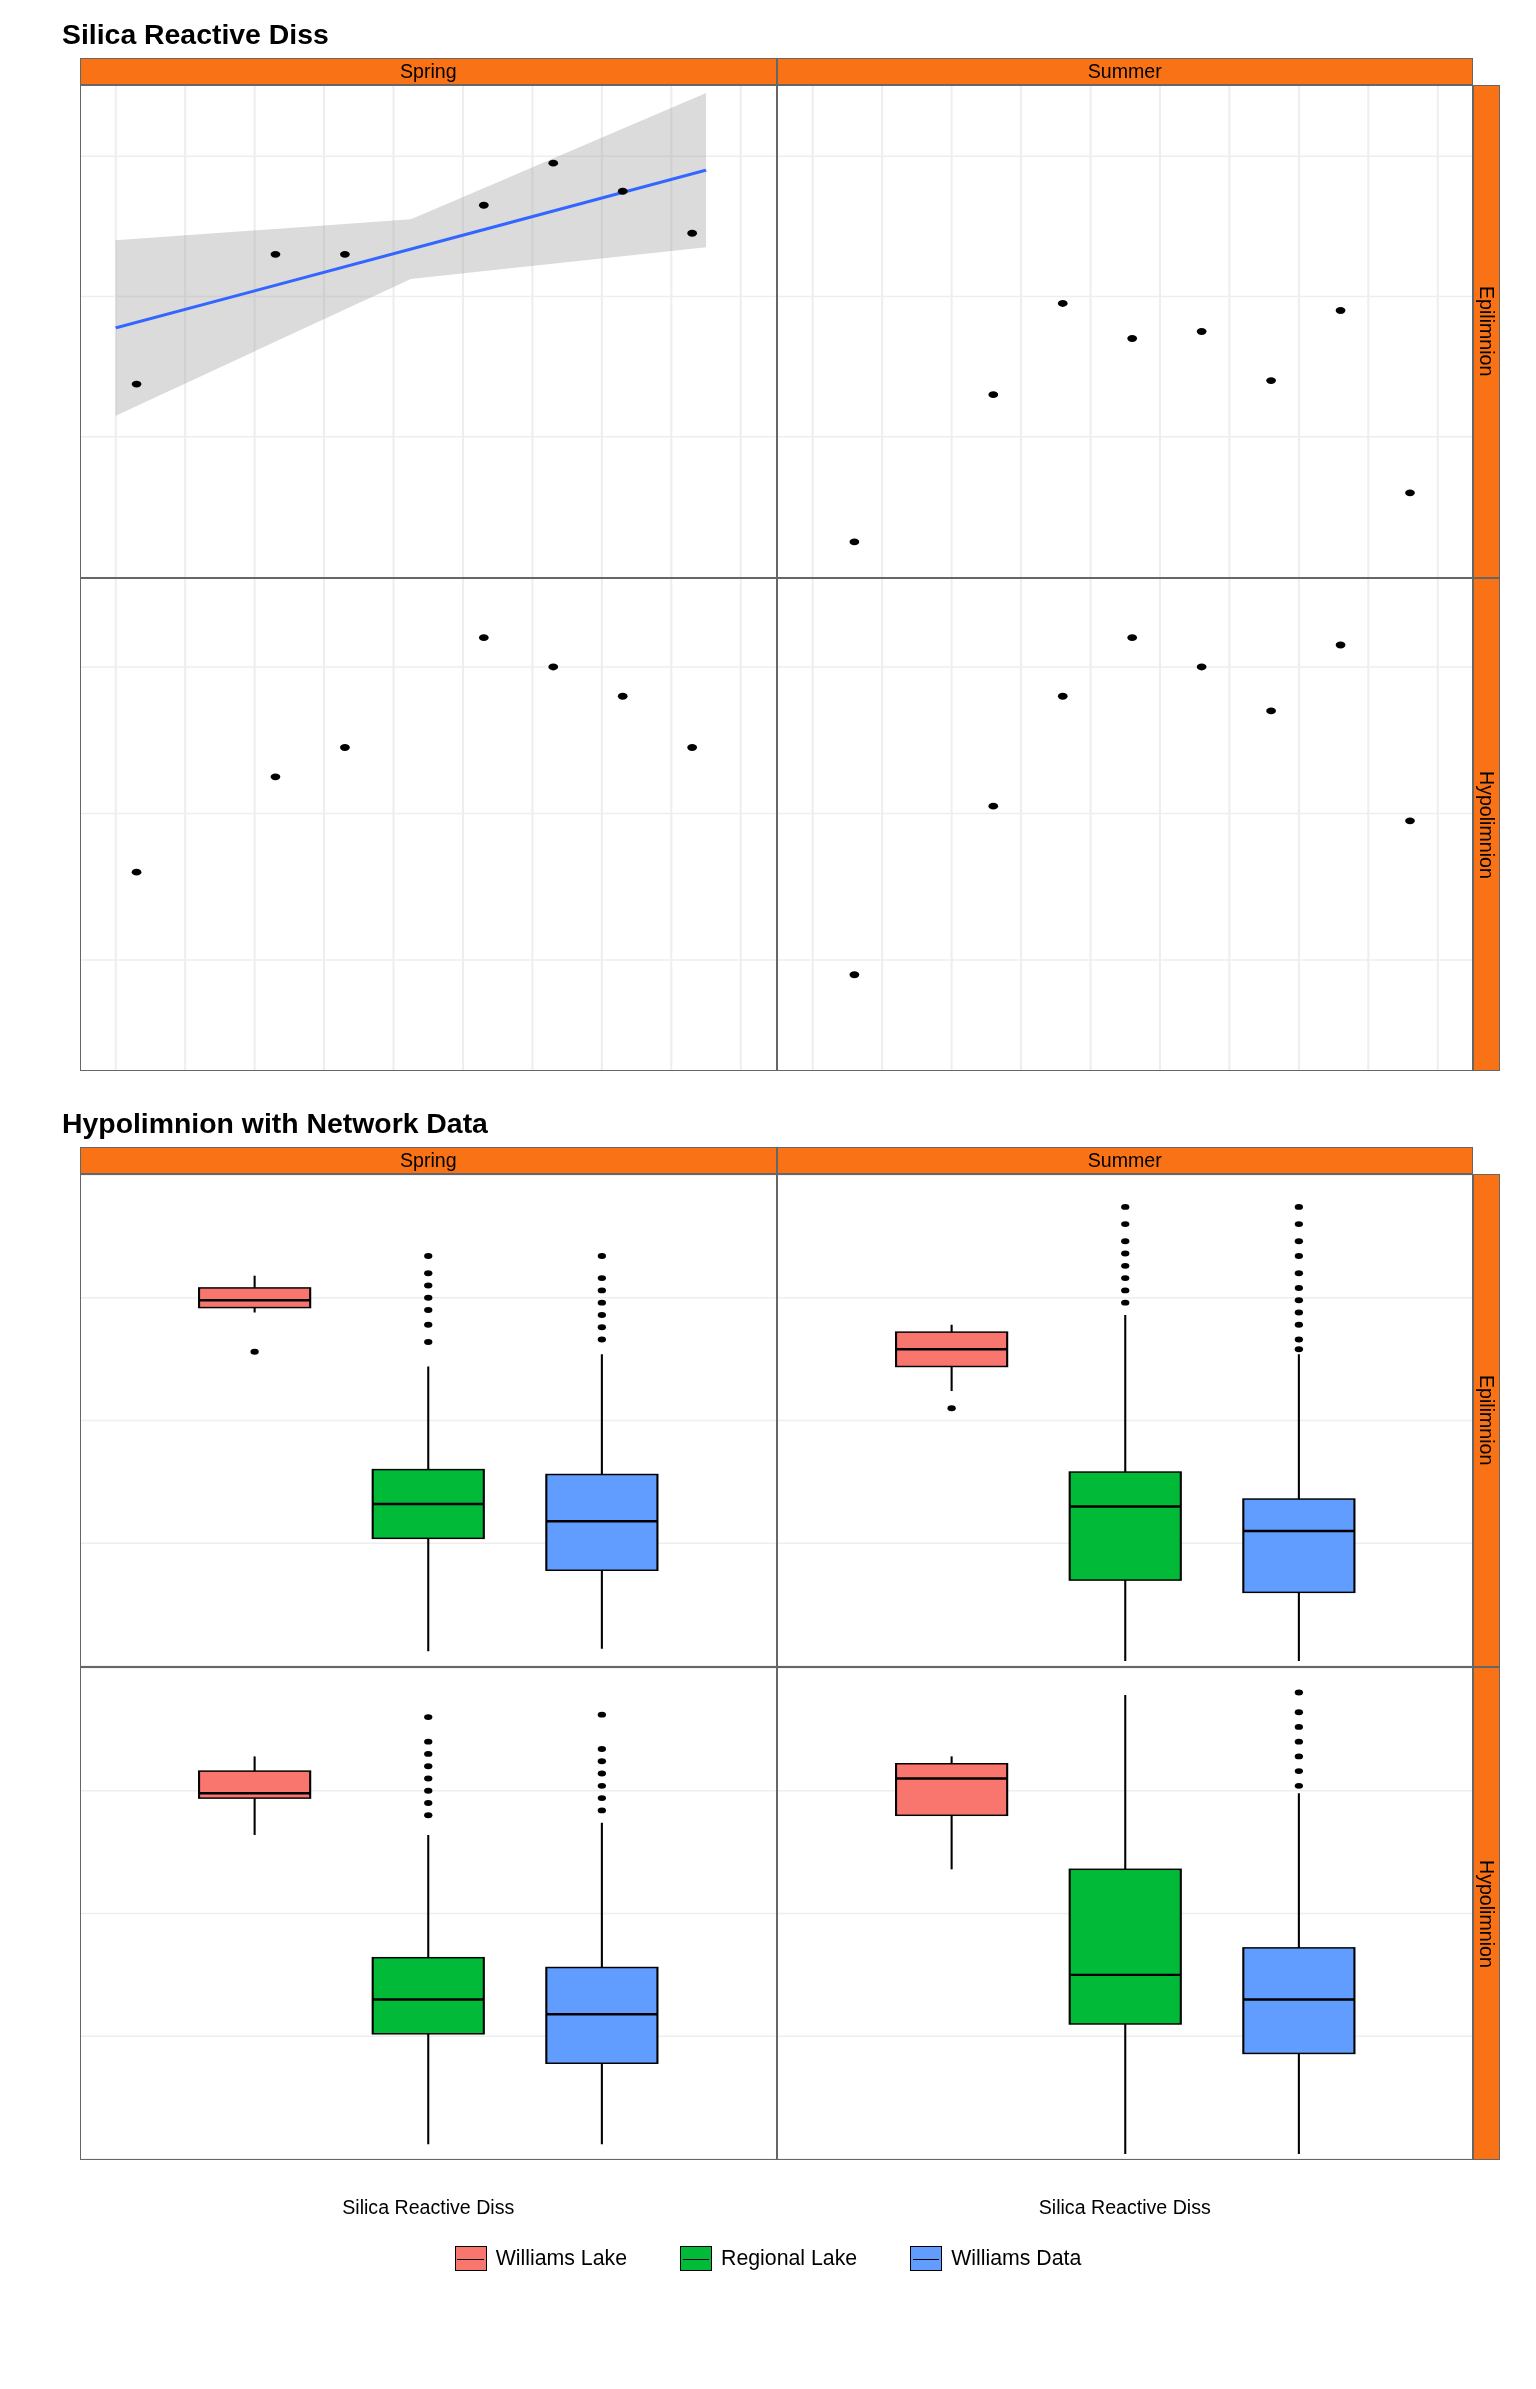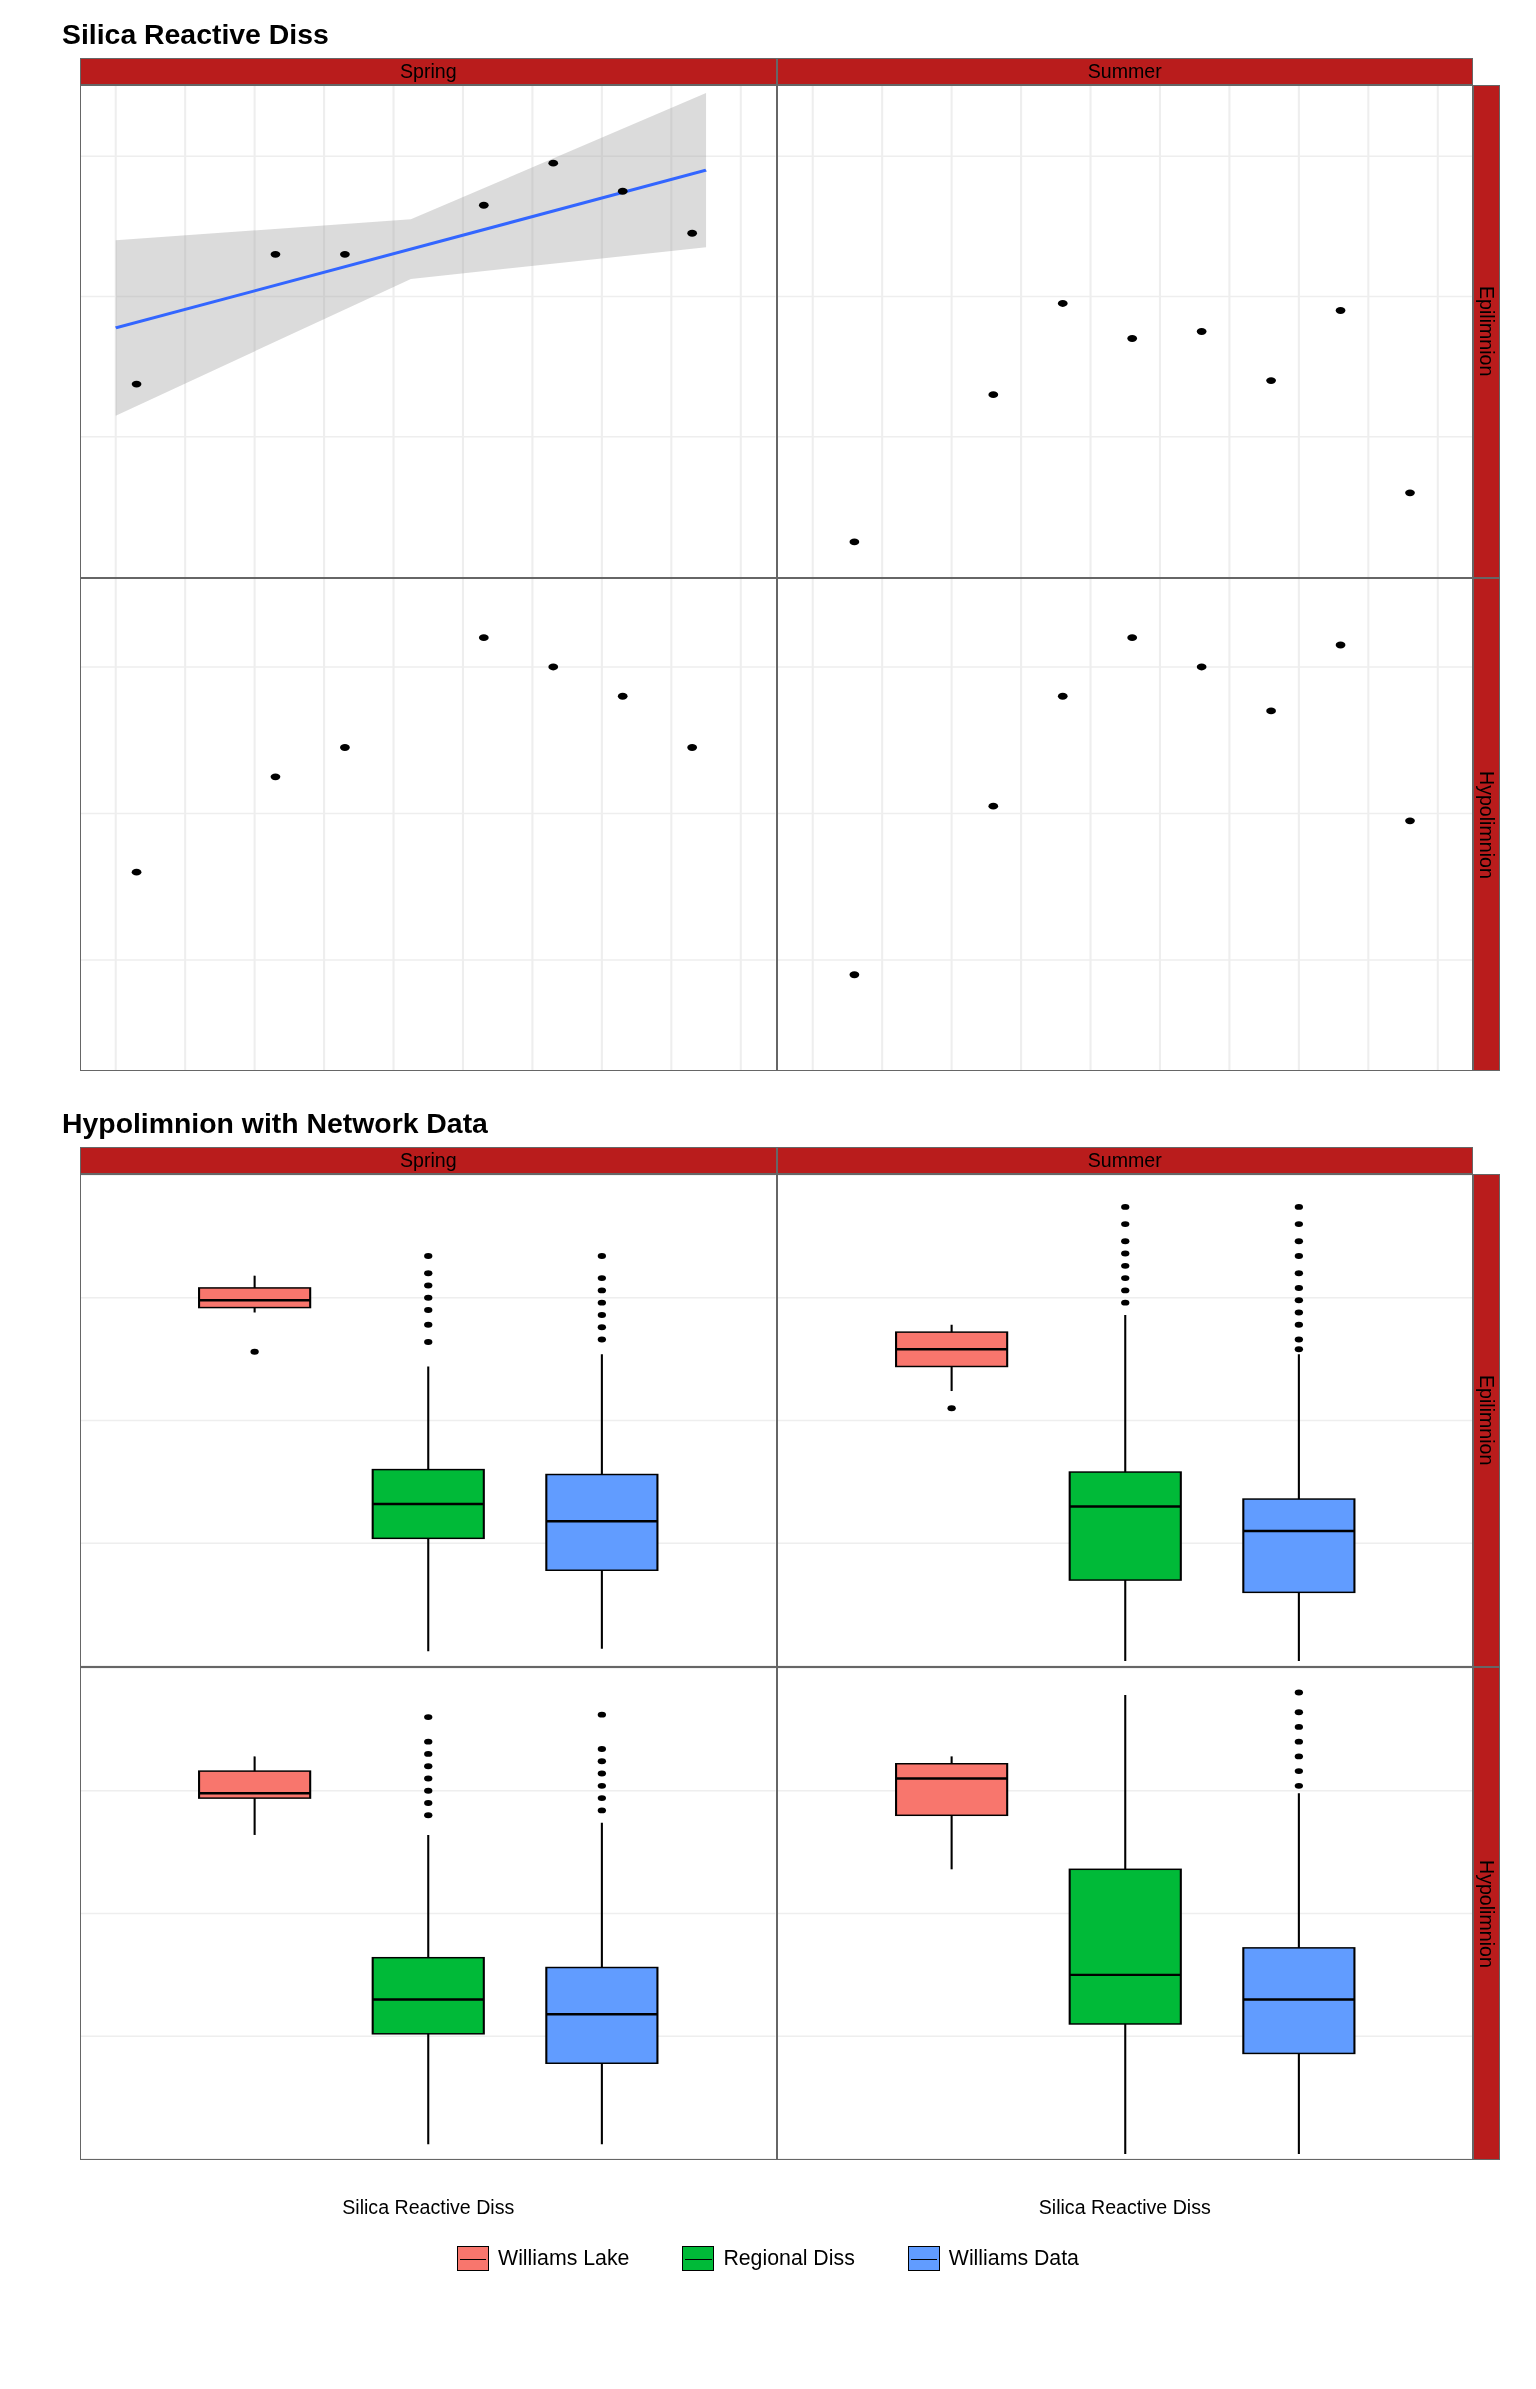--- a/index.html
+++ b/index.html
@@ -28,21 +28,21 @@
     margin-right: 18px;
   }
   .grid-2x2b {
     grid-template-columns: 1fr 1fr 27px;
     grid-template-rows: 27px 1fr 1fr;
     height: 1013px;
     margin-left: 62px;
     margin-right: 18px;
   }
   .col-strip, .row-strip {
-    background: #b91c1c;
+    background: #f97316;
     border: 0.9px solid #666;
     display: flex;
     align-items: center;
     justify-content: center;
     font-size: 19.6px;
     box-sizing: border-box;
   }
   .row-strip span {
     writing-mode: vertical-rl;
   }
@@ -412,21 +412,21 @@
     <div>Silica Reactive Diss</div>
     <div></div>
   </div>
   <div class="legend" id="legend2">
       <div class="legend-item">
         <div class="legend-key" style="background: rgb(248, 118, 109);"></div>
         <span>Williams Lake</span>
       </div>
       <div class="legend-item">
         <div class="legend-key" style="background: rgb(0, 186, 56);"></div>
-        <span>Regional Diss</span>
+        <span>Regional Lake</span>
       </div>
       <div class="legend-item">
         <div class="legend-key" style="background: rgb(97, 156, 255);"></div>
         <span>Williams Data</span>
       </div>
     </div>
 </div>
 
 
 </body></html>

